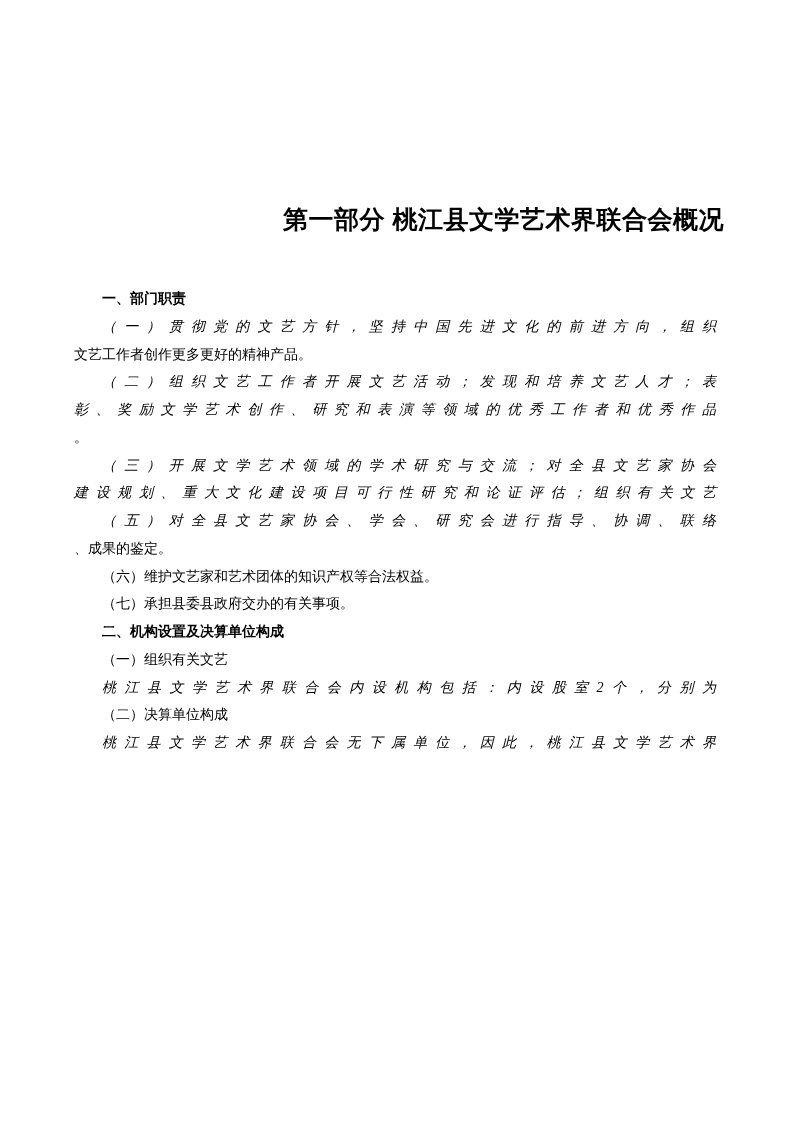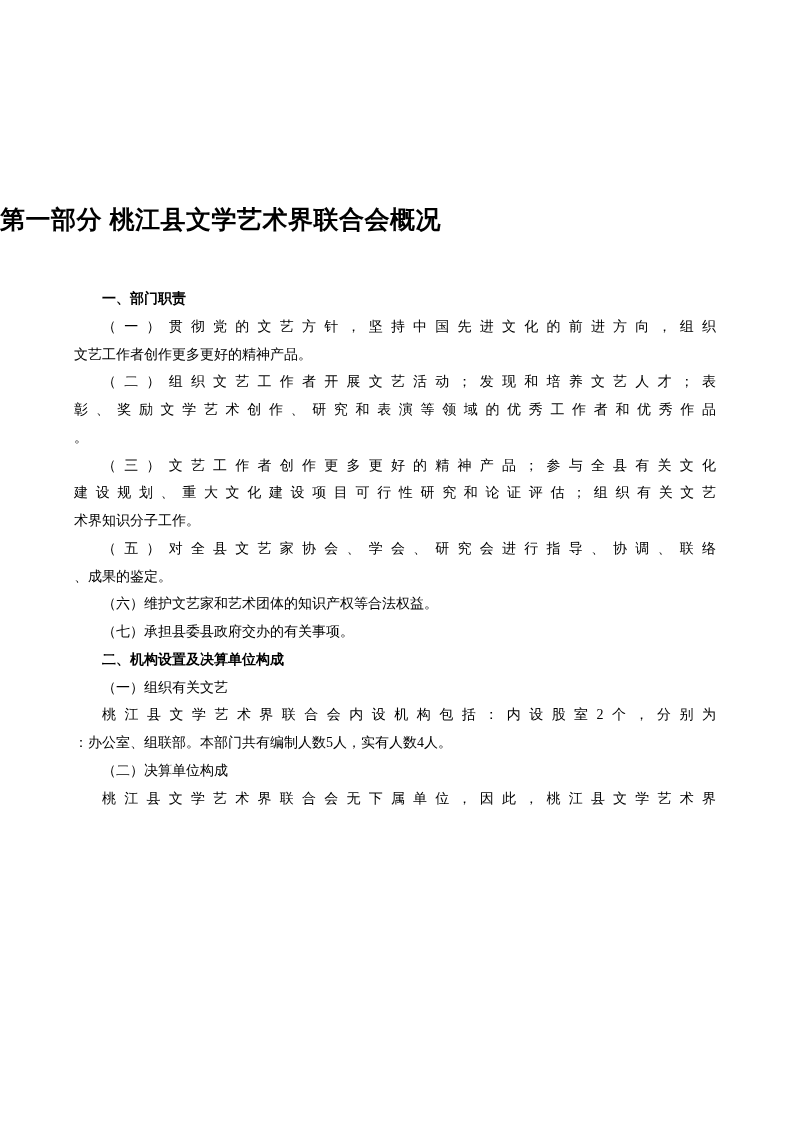--- a/index.html
+++ b/index.html
@@ -14,21 +14,21 @@
     background: #ffffff;
     color: #000000;
     overflow: hidden;
   }
   .doc-title {
     position: absolute;
     top: 201px;
     left: 0;
     width: 724px;
     margin: 0;
-    text-align: left;
+    text-align: right;
     font-family: "Liberation Sans", "DejaVu Sans", sans-serif;
     font-weight: bold;
     font-size: 25px;
     line-height: 36px;
     letter-spacing: 0.5px;
     color: #000000;
   }
   .doc-body {
     position: absolute;
     left: 74px;
@@ -42,48 +42,47 @@
   .line {
     min-height: 27.76px;
     white-space: normal;
   }
   .indent {
     text-indent: 2em;
   }
   .justify {
     text-align: justify;
     text-align-last: justify;
+    font-style: italic;
   }
   .heading {
     font-family: "Liberation Sans", "DejaVu Sans", sans-serif;
     font-weight: bold;
   }
 </style>
 </head>
 <body>
 
 <div class="page">
 
   <h1 class="doc-title">第一部分 桃江县文学艺术界联合会概况</h1>
 
   <div class="doc-body">
     <div class="line heading indent">一、部门职责</div>
     <div class="line indent justify">（一）贯彻党的文艺方针，坚持中国先进文化的前进方向，组织</div>
     <div class="line">文艺工作者创作更多更好的精神产品。</div>
     <div class="line indent justify">（二）组织文艺工作者开展文艺活动；发现和培养文艺人才；表</div>
     <div class="line justify">彰、奖励文学艺术创作、研究和表演等领域的优秀工作者和优秀作品</div>
     <div class="line">。</div>
-    <div class="line indent justify">（三）文艺工作者创作更多更好的精神产品；参与全县有关文化</div>
+    <div class="line indent justify">（三）开展文学艺术领域的学术研究与交流；对全县文艺家协会</div>
     <div class="line justify">建设规划、重大文化建设项目可行性研究和论证评估；组织有关文艺</div>
-    <div class="line">术界知识分子工作。</div>
     <div class="line indent justify">（五）对全县文艺家协会、学会、研究会进行指导、协调、联络</div>
     <div class="line">、成果的鉴定。</div>
     <div class="line indent">（六）维护文艺家和艺术团体的知识产权等合法权益。</div>
     <div class="line indent">（七）承担县委县政府交办的有关事项。</div>
     <div class="line heading indent">二、机构设置及决算单位构成</div>
     <div class="line indent">（一）组织有关文艺</div>
     <div class="line indent justify">桃江县文学艺术界联合会内设机构包括：内设股室2个，分别为</div>
-    <div class="line">：办公室、组联部。本部门共有编制人数5人，实有人数4人。</div>
     <div class="line indent">（二）决算单位构成</div>
     <div class="line indent justify">桃江县文学艺术界联合会无下属单位，因此，桃江县文学艺术界</div>
   </div>
 
 </div>
 
 </body></html>

